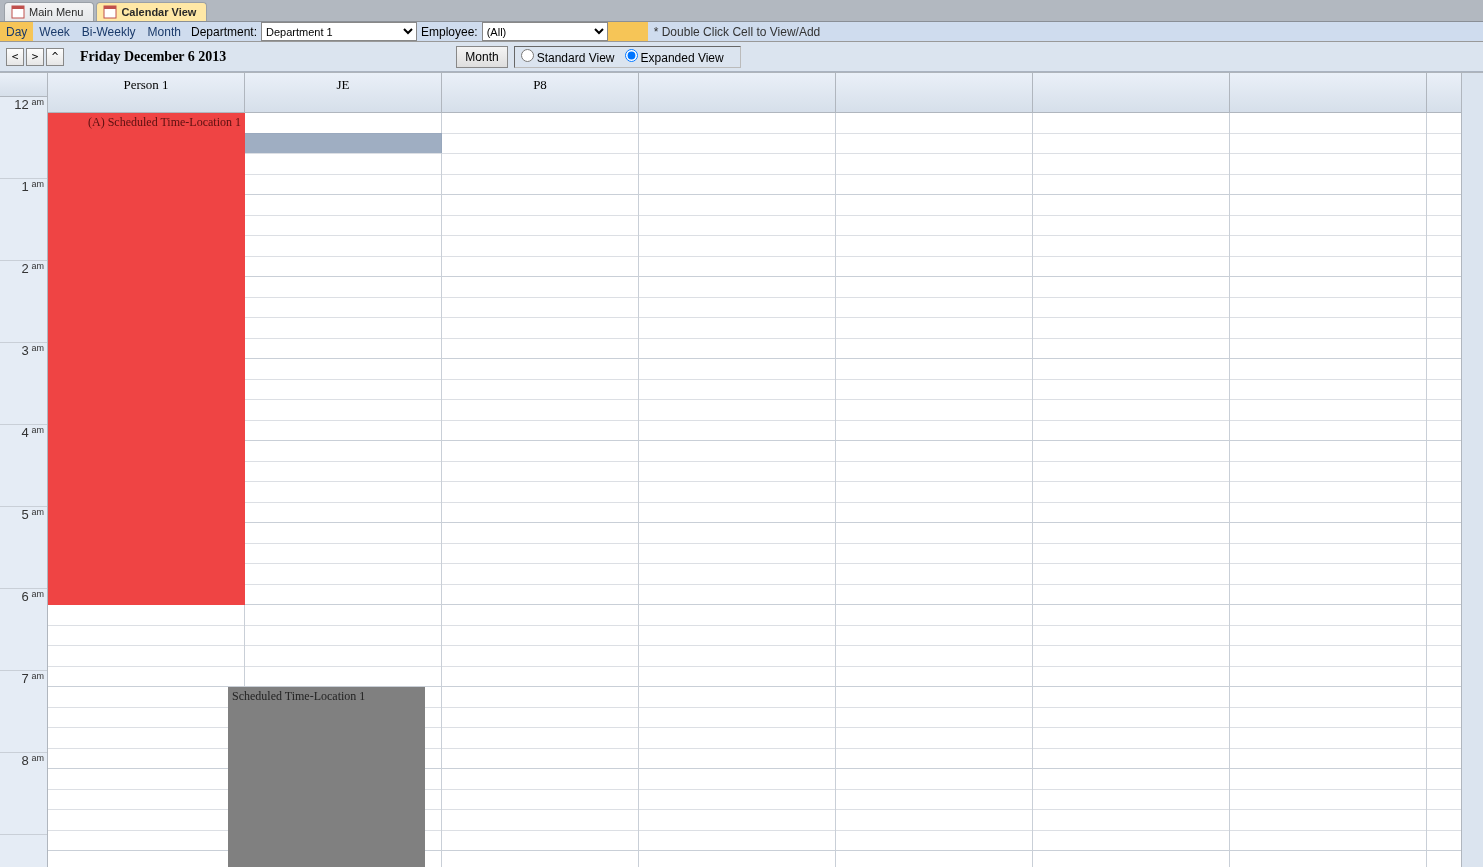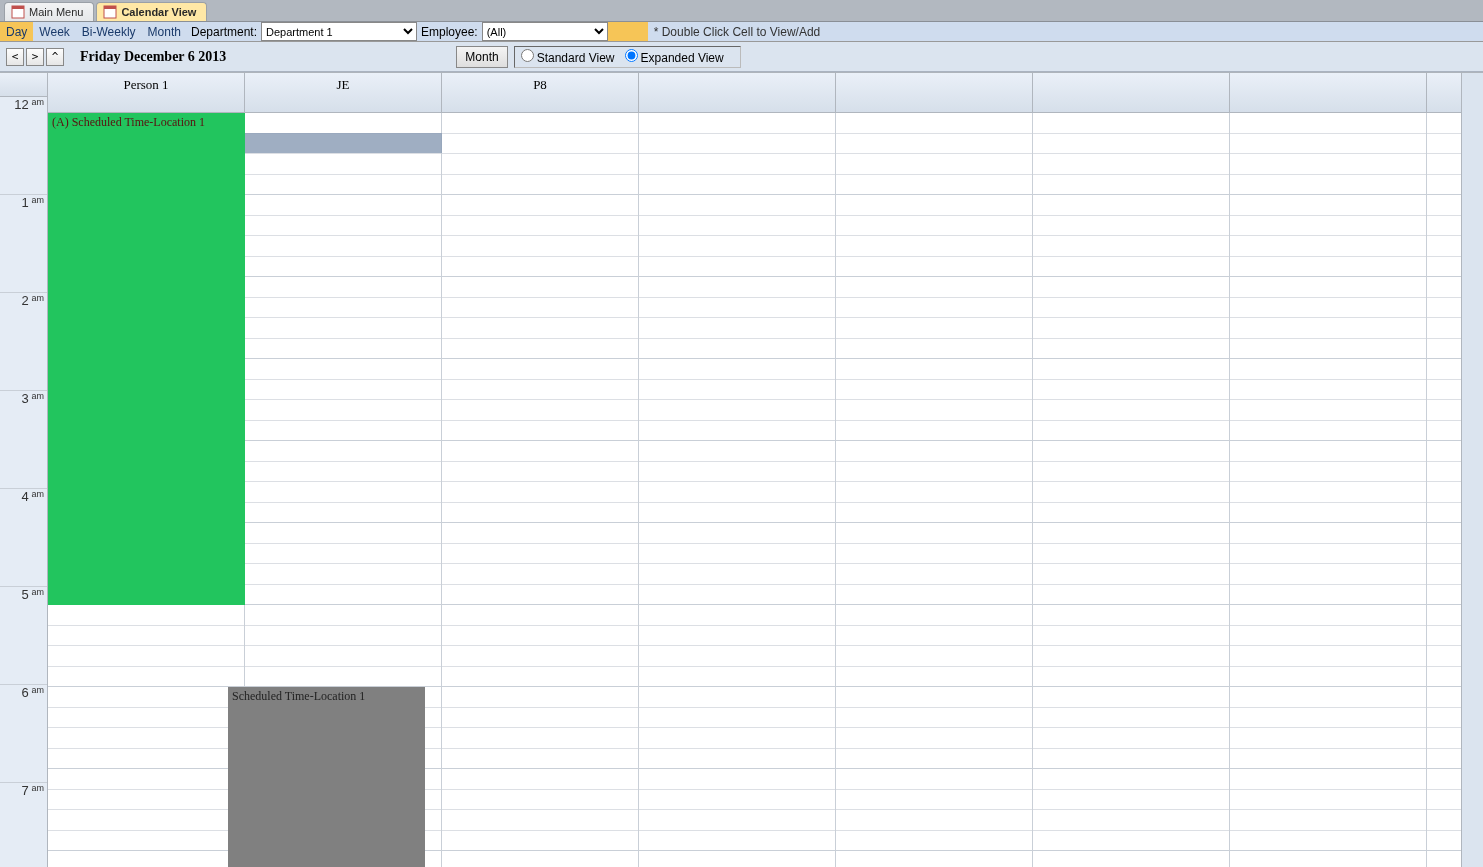--- a/index.html
+++ b/index.html
@@ -134,21 +134,21 @@
   width: 48px;
   background: #e5ecf5;
   border-right: 1px solid #b0b6be;
 }
 .col-header-blank {
   height: 24px;
   border-bottom: 1px solid #b0b6be;
   background: linear-gradient(#eaf0f8,#d6dfea);
 }
 .time-label {
-  height: 98px;
+  height: 82px;
   border-bottom: 1px solid #c9cfd7;
   text-align: right;
   padding-right: 3px;
   font-size: 10px;
   color: #333;
 }
 .time-label .hr { font-size: 13px; }
 .time-label .ampm { font-size: 9px; vertical-align: top;}
 .grid {
   flex: 1;
@@ -192,21 +192,21 @@
   height: 100%;
 }
 .event {
   position: absolute;
   font-family: "Times New Roman", serif;
   font-size: 12px;
   padding: 2px 4px;
   color: #5a1010;
   cursor: pointer;
 }
-.event.red { background: #22c55e; }
+.event.red { background: #ef4444; text-align: right; }
 .event.gray { background: #808080; color: #222;}
 .ghost-bar {
   position: absolute;
   height: 20px;
   background: #8ea0b7;
   opacity: 0.85;
 }
 .right-border {
   width: 22px;
   background: #dbe4ef;

